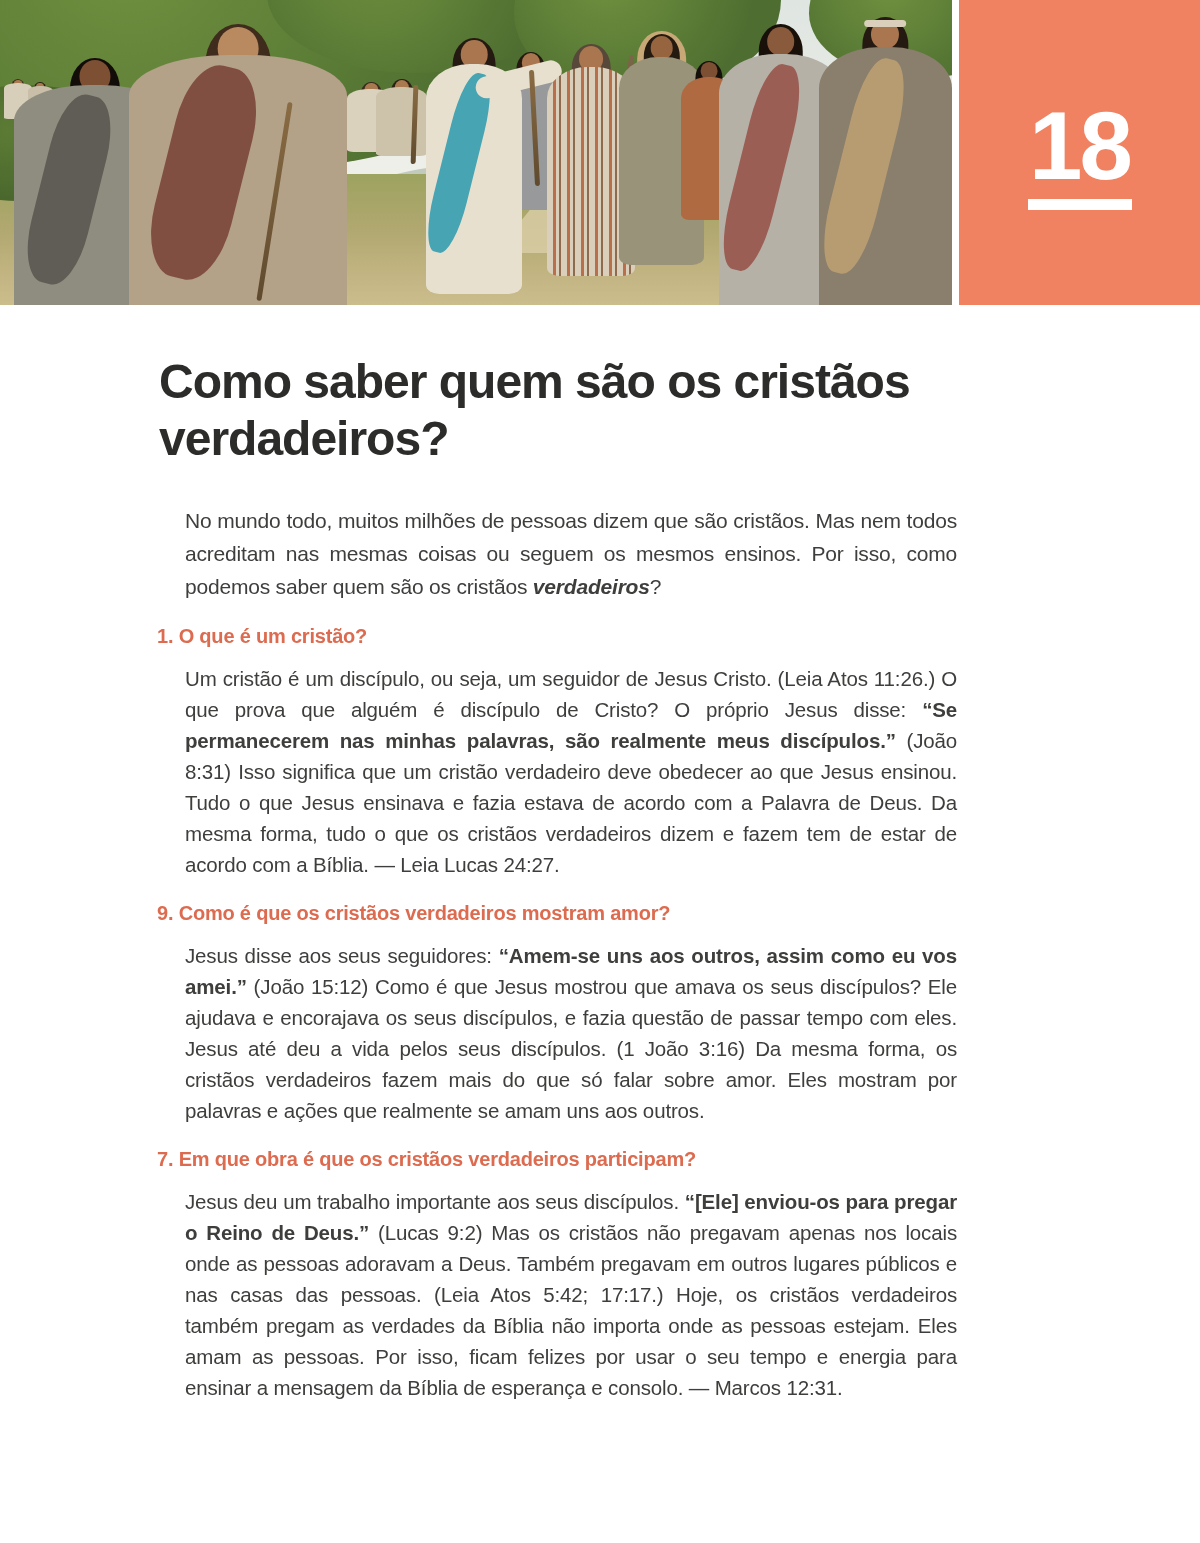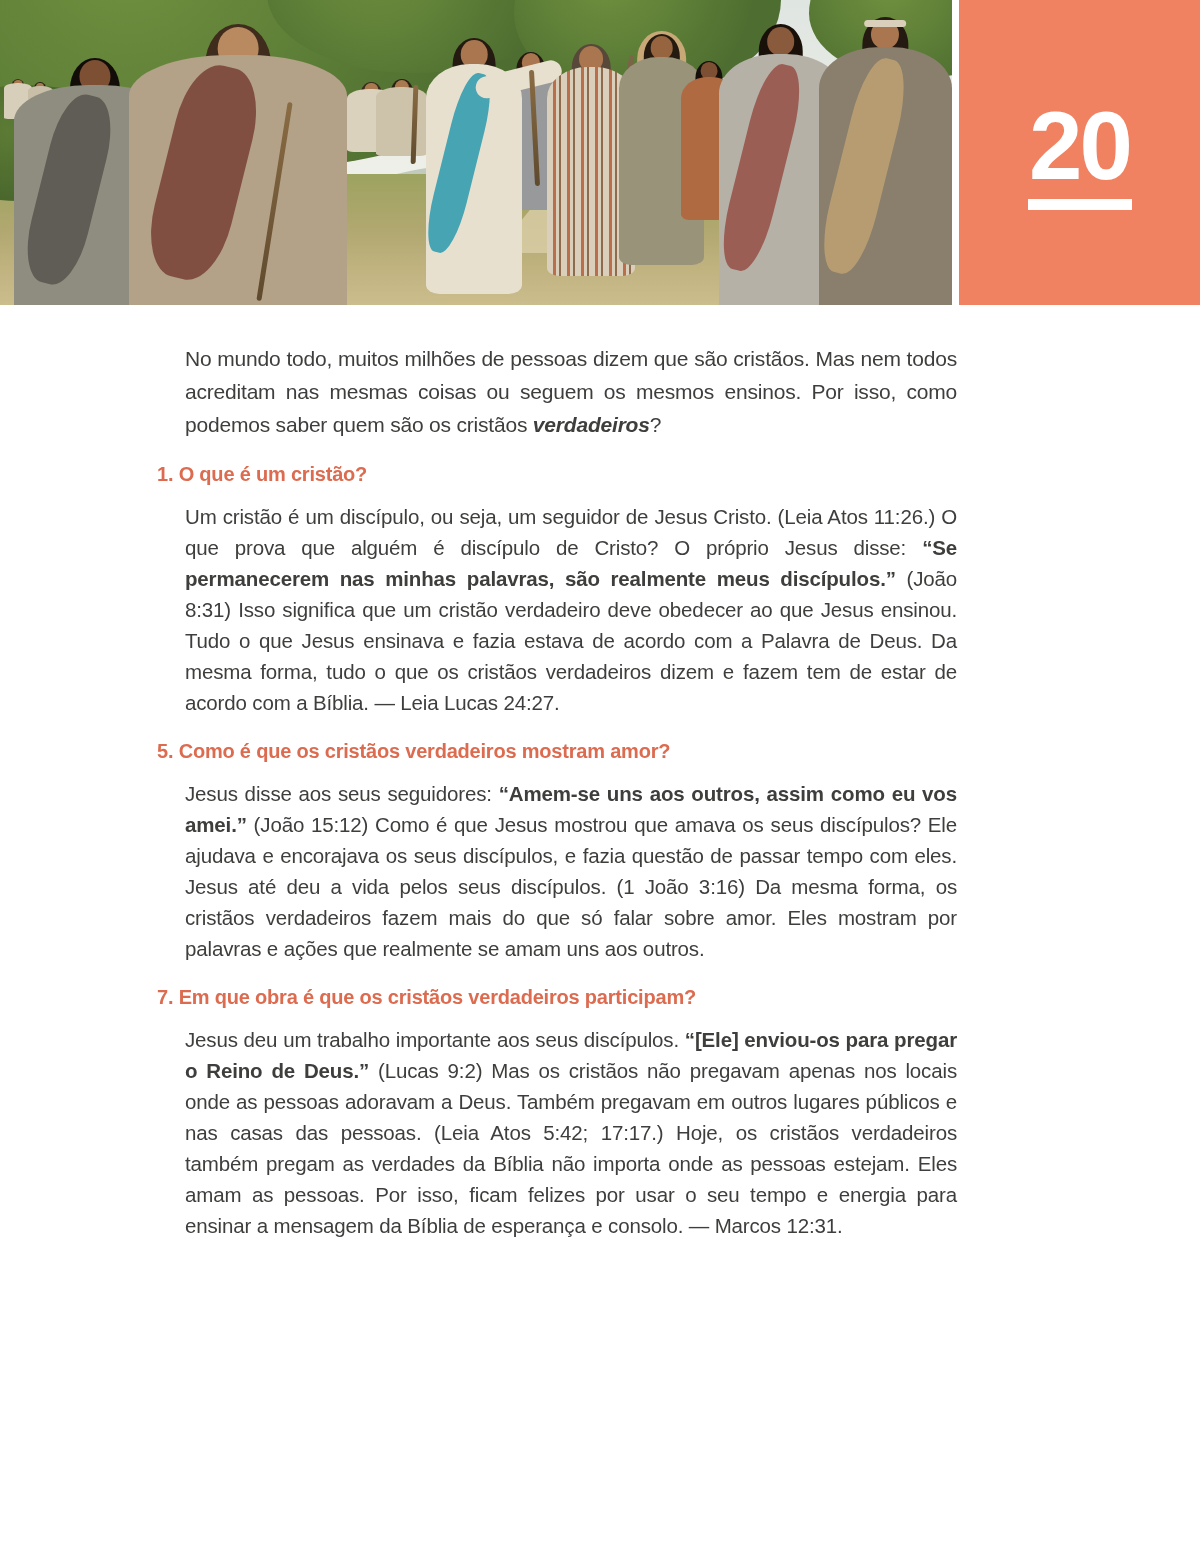--- a/index.html
+++ b/index.html
@@ -170,31 +170,32 @@
             <i class="f-robe" style="background: rgb(179, 161, 136);"></i>
             <i class="f-drape" style="background: rgb(126, 74, 62);"></i>
           </div>
           <div class="staff" style="left: 28.6%; top: 33%; height: 66%; transform: rotate(9deg);"></div>
           <div class="staff" style="left: 43.3%; top: 28%; height: 26%; transform: rotate(2deg);"></div>
           <div class="staff" style="left: 55.9%; top: 23%; height: 38%; transform: rotate(-3deg);"></div>
         </div>
     </div>
     <div class="hero-gap"></div>
     <div class="badge">
-      <div class="num">20</div>
+      <div class="num">18</div>
       <div class="bar"></div>
     </div>
   </header>
 
   <main class="article">
+    <h1 class="title">Como saber quem são os cristãos verdadeiros?</h1>
     <p class="intro"><span>No mundo todo, muitos milhões de pessoas dizem que são cristãos. Mas nem todos acreditam nas mesmas coisas ou seguem os mesmos ensinos. Por isso, como podemos saber quem são os cristãos </span><b class="bi">verdadeiros</b><span>?</span></p>
 
     <h2 class="q">1. O que é um cristão?</h2>
     <p class="body"><span>Um cristão é um discípulo, ou seja, um seguidor de Jesus Cristo. (Leia Atos 11:26.) O que prova que alguém é discípulo de Cristo? O próprio Jesus disse: </span><b>“Se permanecerem nas minhas palavras, são realmente meus discípulos.”</b><span> (João 8:31) Isso significa que um cristão verdadeiro deve obedecer ao que Jesus ensinou. Tudo o que Jesus ensinava e fazia estava de acordo com a Palavra de Deus. Da mesma forma, tudo o que os cristãos verdadeiros dizem e fazem tem de estar de acordo com a Bíblia. — Leia Lucas 24:27.</span></p>
 
-    <h2 class="q">5. Como é que os cristãos verdadeiros mostram amor?</h2>
+    <h2 class="q">9. Como é que os cristãos verdadeiros mostram amor?</h2>
     <p class="body"><span>Jesus disse aos seus seguidores: </span><b>“Amem-se uns aos outros, assim como eu vos amei.”</b><span> (João 15:12) Como é que Jesus mostrou que amava os seus discípulos? Ele ajudava e encorajava os seus discípulos, e fazia questão de passar tempo com eles. Jesus até deu a vida pelos seus discípulos. (1 João 3:16) Da mesma forma, os cristãos verdadeiros fazem mais do que só falar sobre amor. Eles mostram por palavras e ações que realmente se amam uns aos outros.</span></p>
 
     <h2 class="q">7. Em que obra é que os cristãos verdadeiros participam?</h2>
     <p class="body"><span>Jesus deu um trabalho importante aos seus discípulos. </span><b>“[Ele] enviou-os para pregar o Reino de Deus.”</b><span> (Lucas 9:2) Mas os cristãos não pregavam apenas nos locais onde as pessoas adoravam a Deus. Também pregavam em outros lugares públicos e nas casas das pessoas. (Leia Atos 5:42; 17:17.) Hoje, os cristãos verdadeiros também pregam as verdades da Bíblia não importa onde as pessoas estejam. Eles amam as pessoas. Por isso, ficam felizes por usar o seu tempo e energia para ensinar a mensagem da Bíblia de esperança e consolo. — Marcos 12:31.</span></p>
   </main>
 
 </div>
 
 </body></html>

